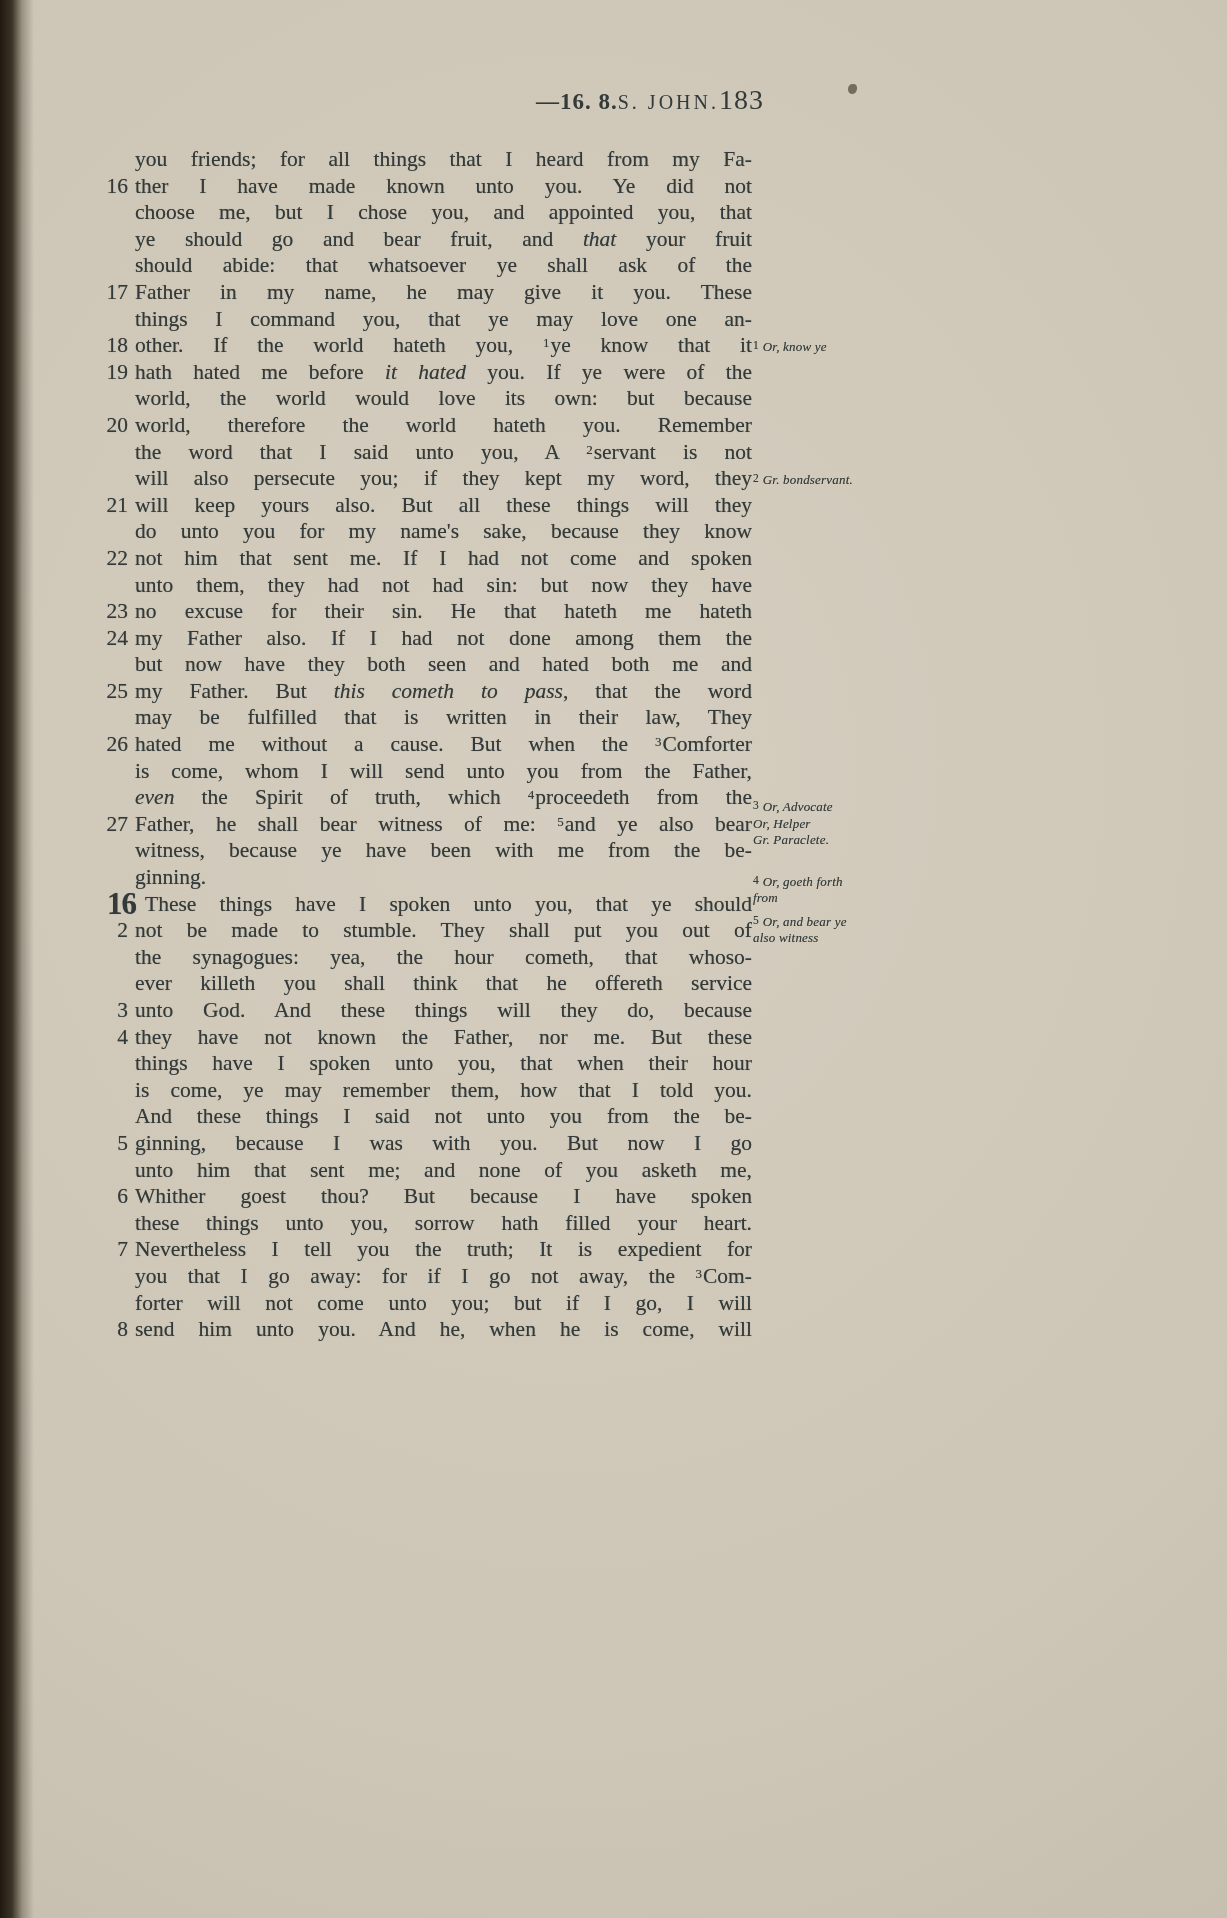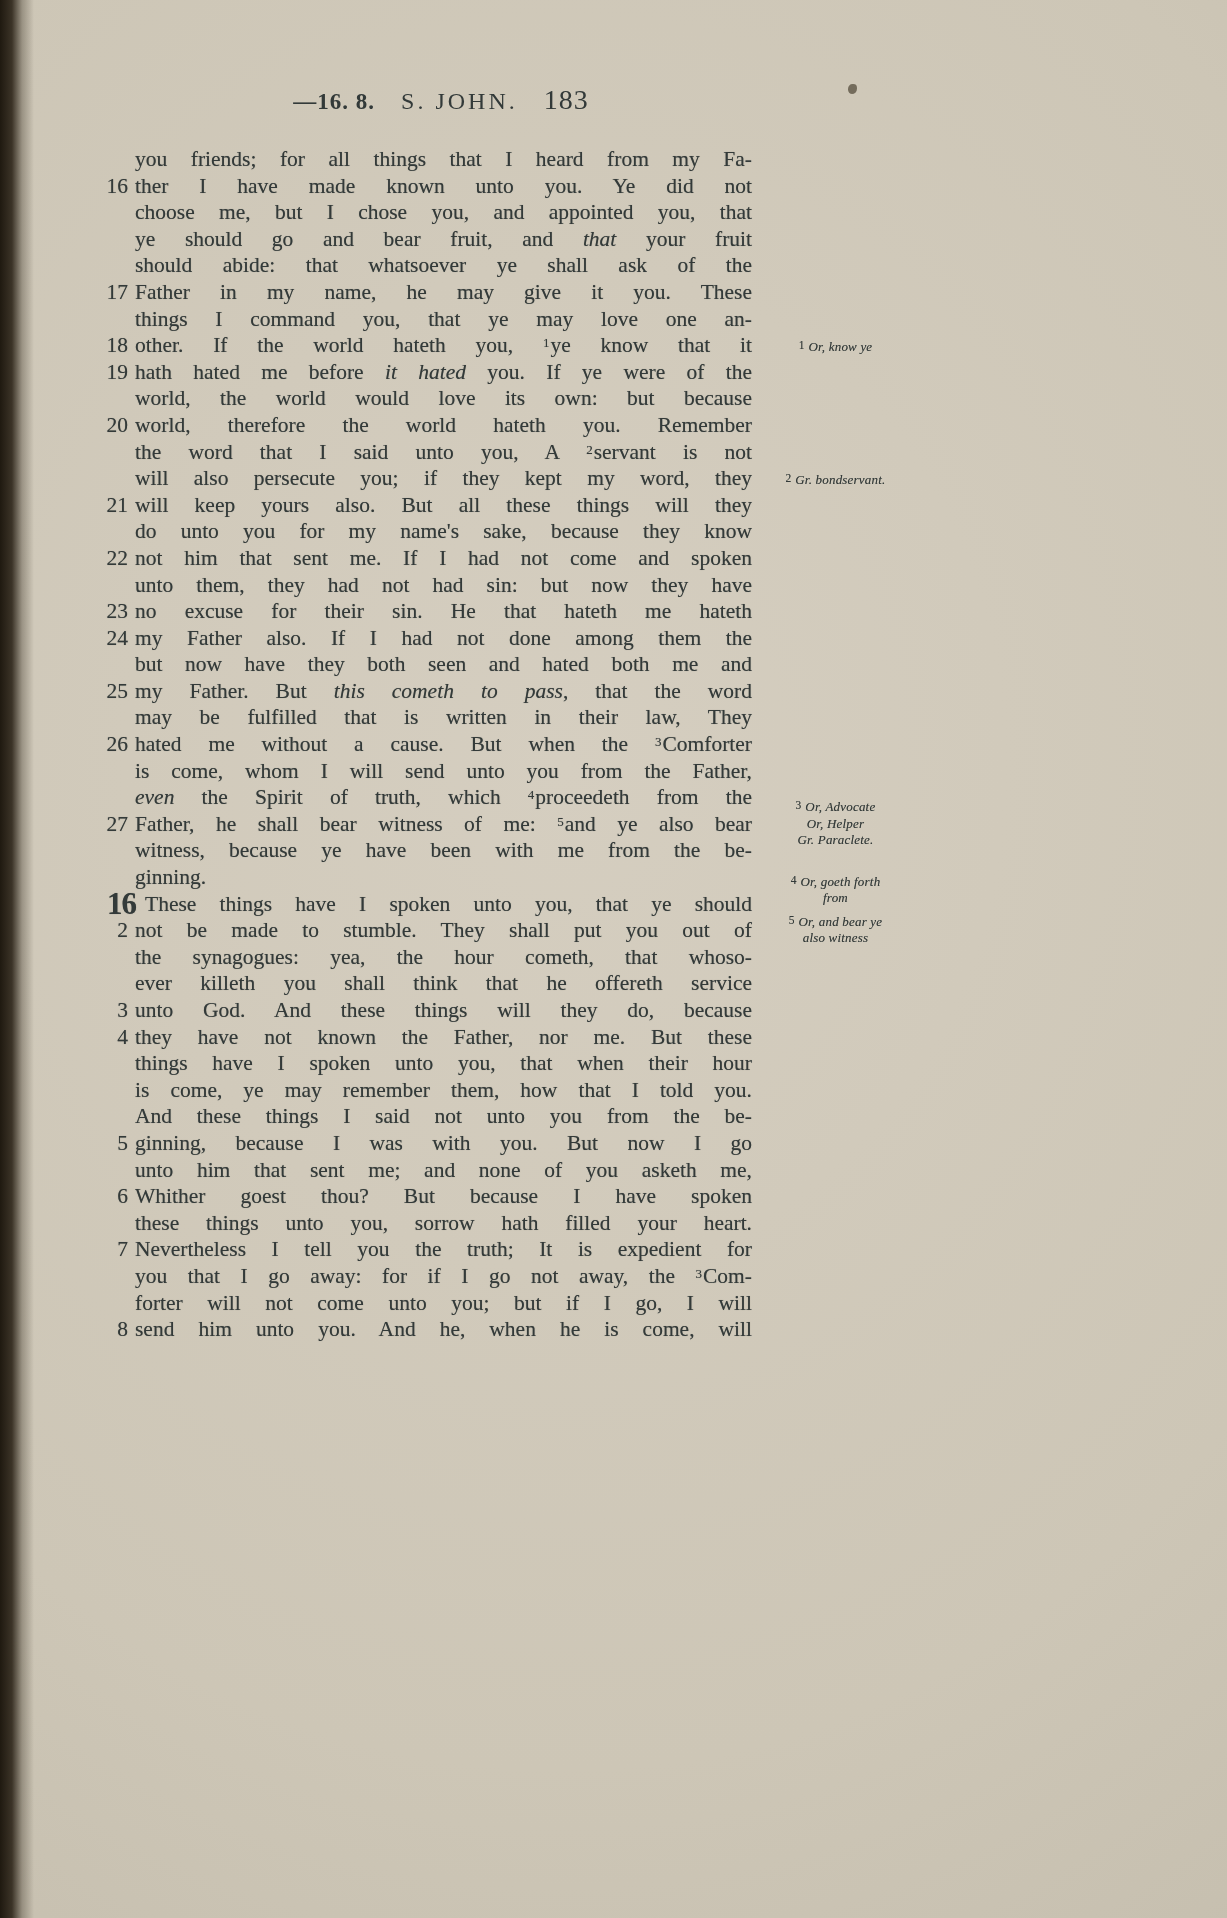--- a/index.html
+++ b/index.html
@@ -12,41 +12,41 @@
     background:
       radial-gradient(ellipse 130% 95% at 46% 40%, var(--paper, #d5cec0) 0%, #cdc6b6 55%, #bfb8a8 100%);
     font-family: "Liberation Serif", "DejaVu Serif", serif;
     color: var(--ink, #333a39);
   }
   .binding-shadow {
     position: absolute; left: 0; top: 0; bottom: 0; width: 34px;
     background: linear-gradient(90deg, #1f1910 0%, #3b3327 35%, rgba(90,82,68,0.45) 65%, rgba(90,82,68,0) 100%);
   }
   .header {
-    position: absolute; top: 84px; left: 129px; width: 624px;
-    display: flex; justify-content: center; align-items: baseline; gap: 26px;
+    position: absolute; top: 84px; left: 140px; width: 624px;
+    display: flex; justify-content: flex-end; align-items: baseline;
   }
   .h-left  { font-size: 23px; font-weight: bold; letter-spacing: 1px; }
-  .h-center{ font-size: 24px; letter-spacing: 3px; }
+  .h-center{ font-size: 20px; letter-spacing: 3px; }
   .h-right { font-size: 28px; letter-spacing: 1px; }
   .body-col {
     position: absolute; top: 146px; left: 92px; width: 660px;
     text-shadow: 0 0 0.7px rgba(52,59,57,0.55);
   }
   .line { display: flex; height: 26.6px; font-size: 21.5px; line-height: 26.6px; }
   .vnum { flex: 0 0 36px; text-align: right; padding-right: 7px; }
   .chaprow .vnum { flex-basis: 44px; padding-right: 9px; }
   .vnum.chap { font-size: 31px; font-weight: bold; line-height: 25px; letter-spacing: -1px; }
   .ltext { flex: 1; text-align: justify; text-align-last: justify; white-space: nowrap; }
   .ltext.short { text-align-last: left; }
   .ltext em { font-style: italic; }
   sup.supn { font-size: 13px; line-height: 0; vertical-align: 5px; margin-right: 1px; }
   .mnotes { position: absolute; left: 0; top: 0; width: 100%; height: 100%; pointer-events: none; }
   .mnote { position: absolute; left: 753px; width: 165px; font-size: 13px; line-height: 16.5px;
-           text-shadow: 0 0 0.5px rgba(52,59,57,0.5); text-align: center; }
+           text-shadow: 0 0 0.5px rgba(52,59,57,0.5); }
   .mrow { white-space: nowrap; }
   .mrow em { font-style: italic; letter-spacing: 0.2px; }
   .mnum { font-style: normal; font-size: 11.5px; vertical-align: 2px; margin-right: 4px; }
   .speck { position: absolute; left: 848px; top: 84px; width: 9px; height: 10px;
            background: #564d3e; border-radius: 50% 40% 55% 45%; opacity: 0.75; }
 </style>
 </head>
 <body>
 
 <div class="page">

